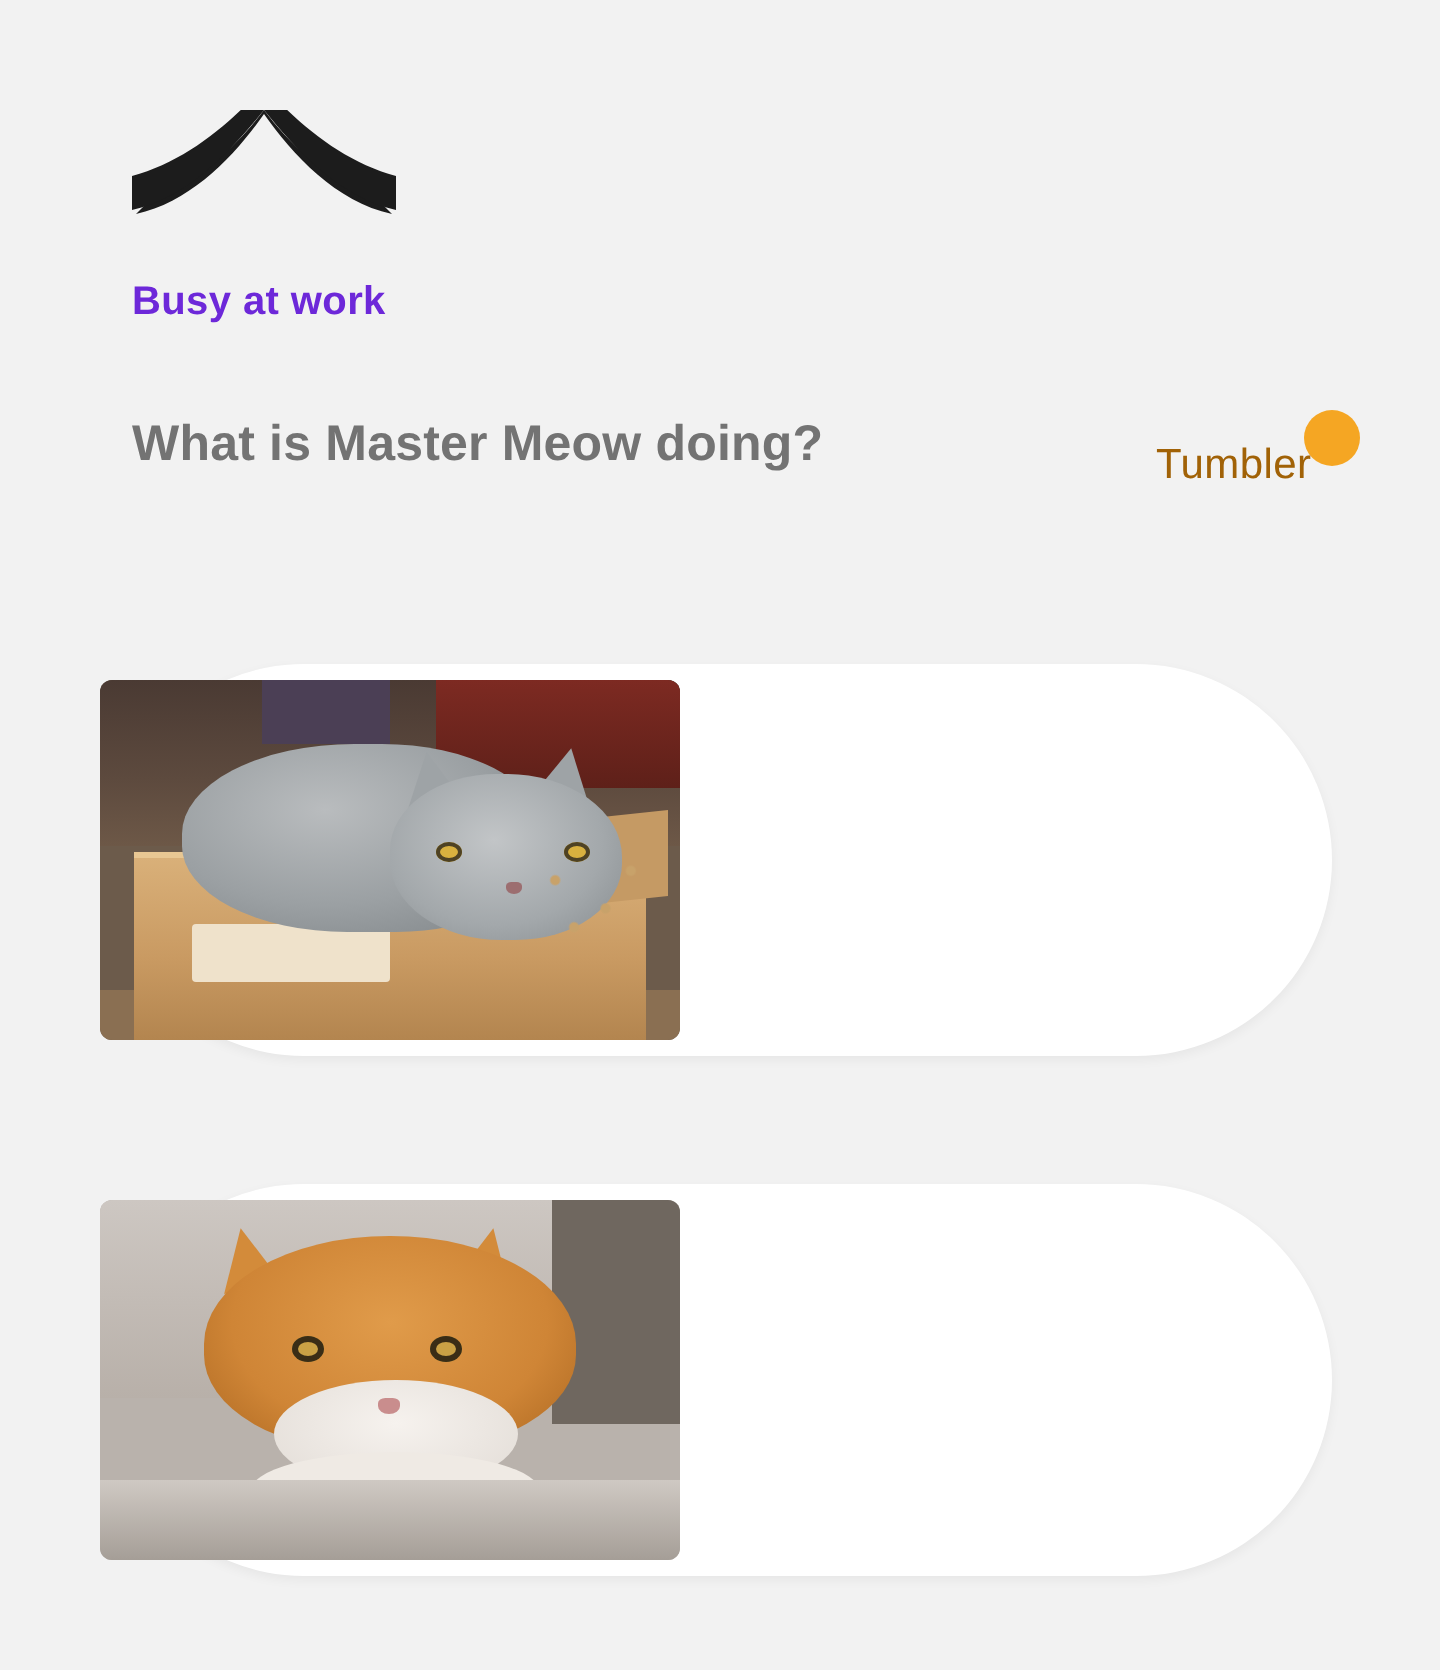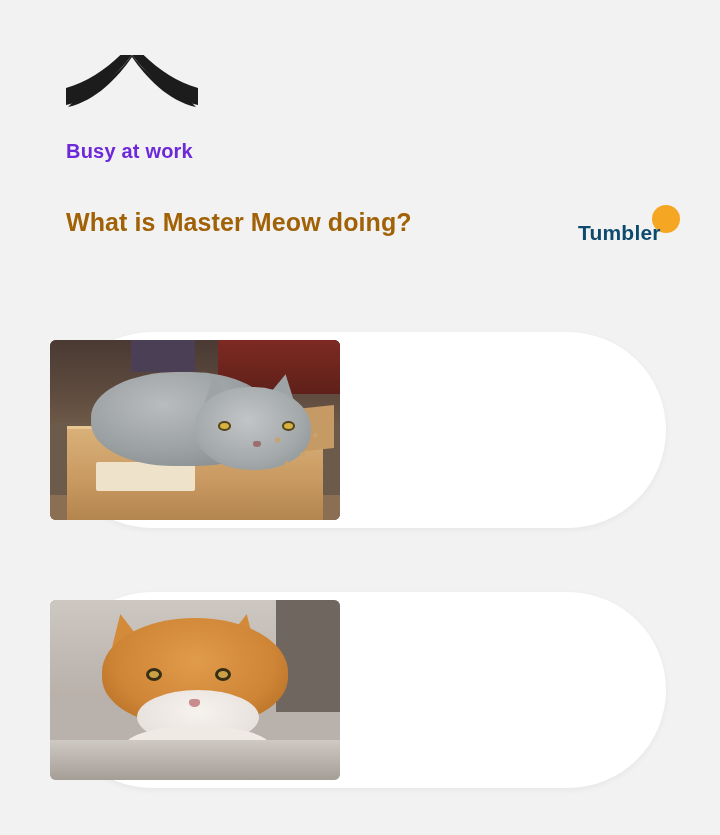--- a/index.html
+++ b/index.html
@@ -36,21 +36,21 @@
     letter-spacing: 0.2px;
     color: #6d28d9;
   }
   .question {
     position: absolute;
     left: 66px;
     top: 208px;
     font-size: 25px;
     font-weight: bold;
     letter-spacing: 0.1px;
-    color: #a16207;
+    color: #737373;
   }
 
   
   .brand {
     position: absolute;
     right: 32px;
     top: 205px;
     width: 110px;
     height: 48px;
   }
@@ -61,23 +61,22 @@
     width: 28px;
     height: 28px;
     border-radius: 50%;
     background: #f5a623;
   }
   .brand-name {
     position: absolute;
     left: 0;
     top: 16px;
     font-size: 21px;
-    color: #0c4a6e;
+    color: #a16207;
     letter-spacing: 0.2px;
-    font-weight: bold;
   }
 
   
   .card {
     position: absolute;
     left: 54px;
     width: 612px;
     height: 196px;
     background: #ffffff;
     border-radius: 98px;

